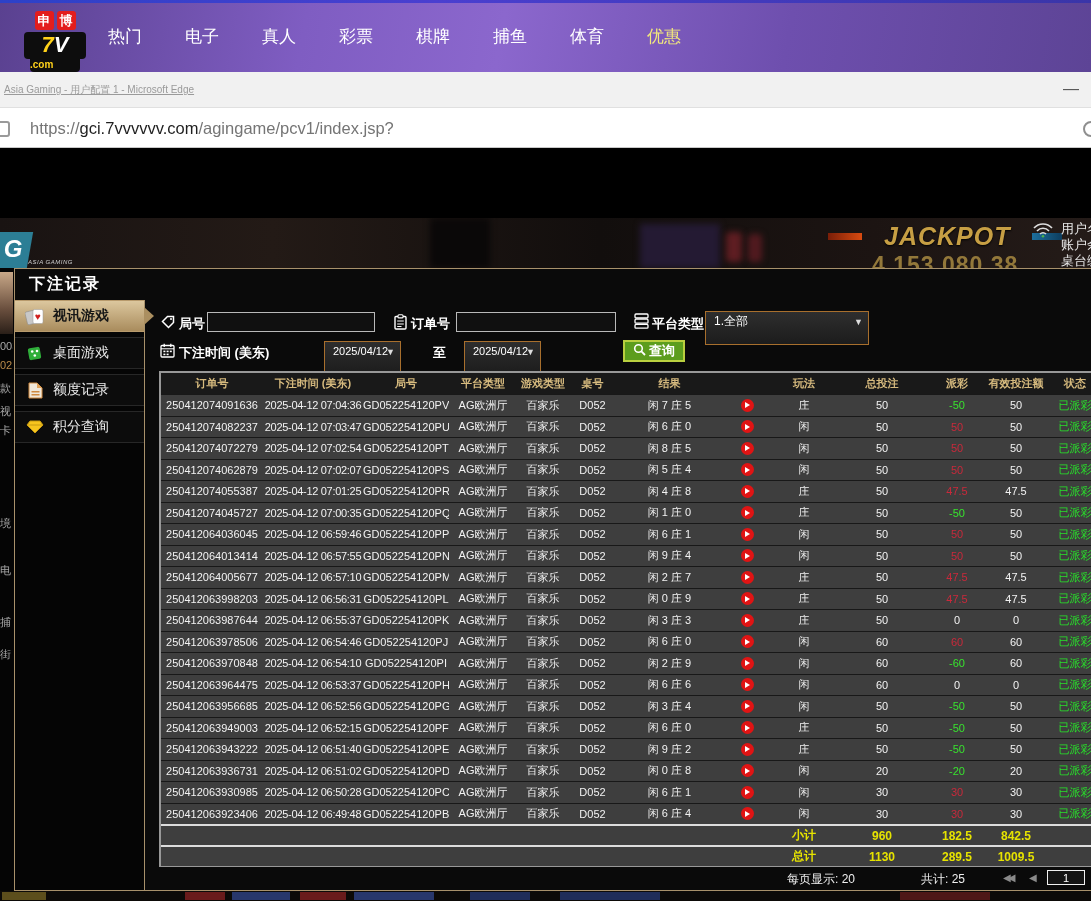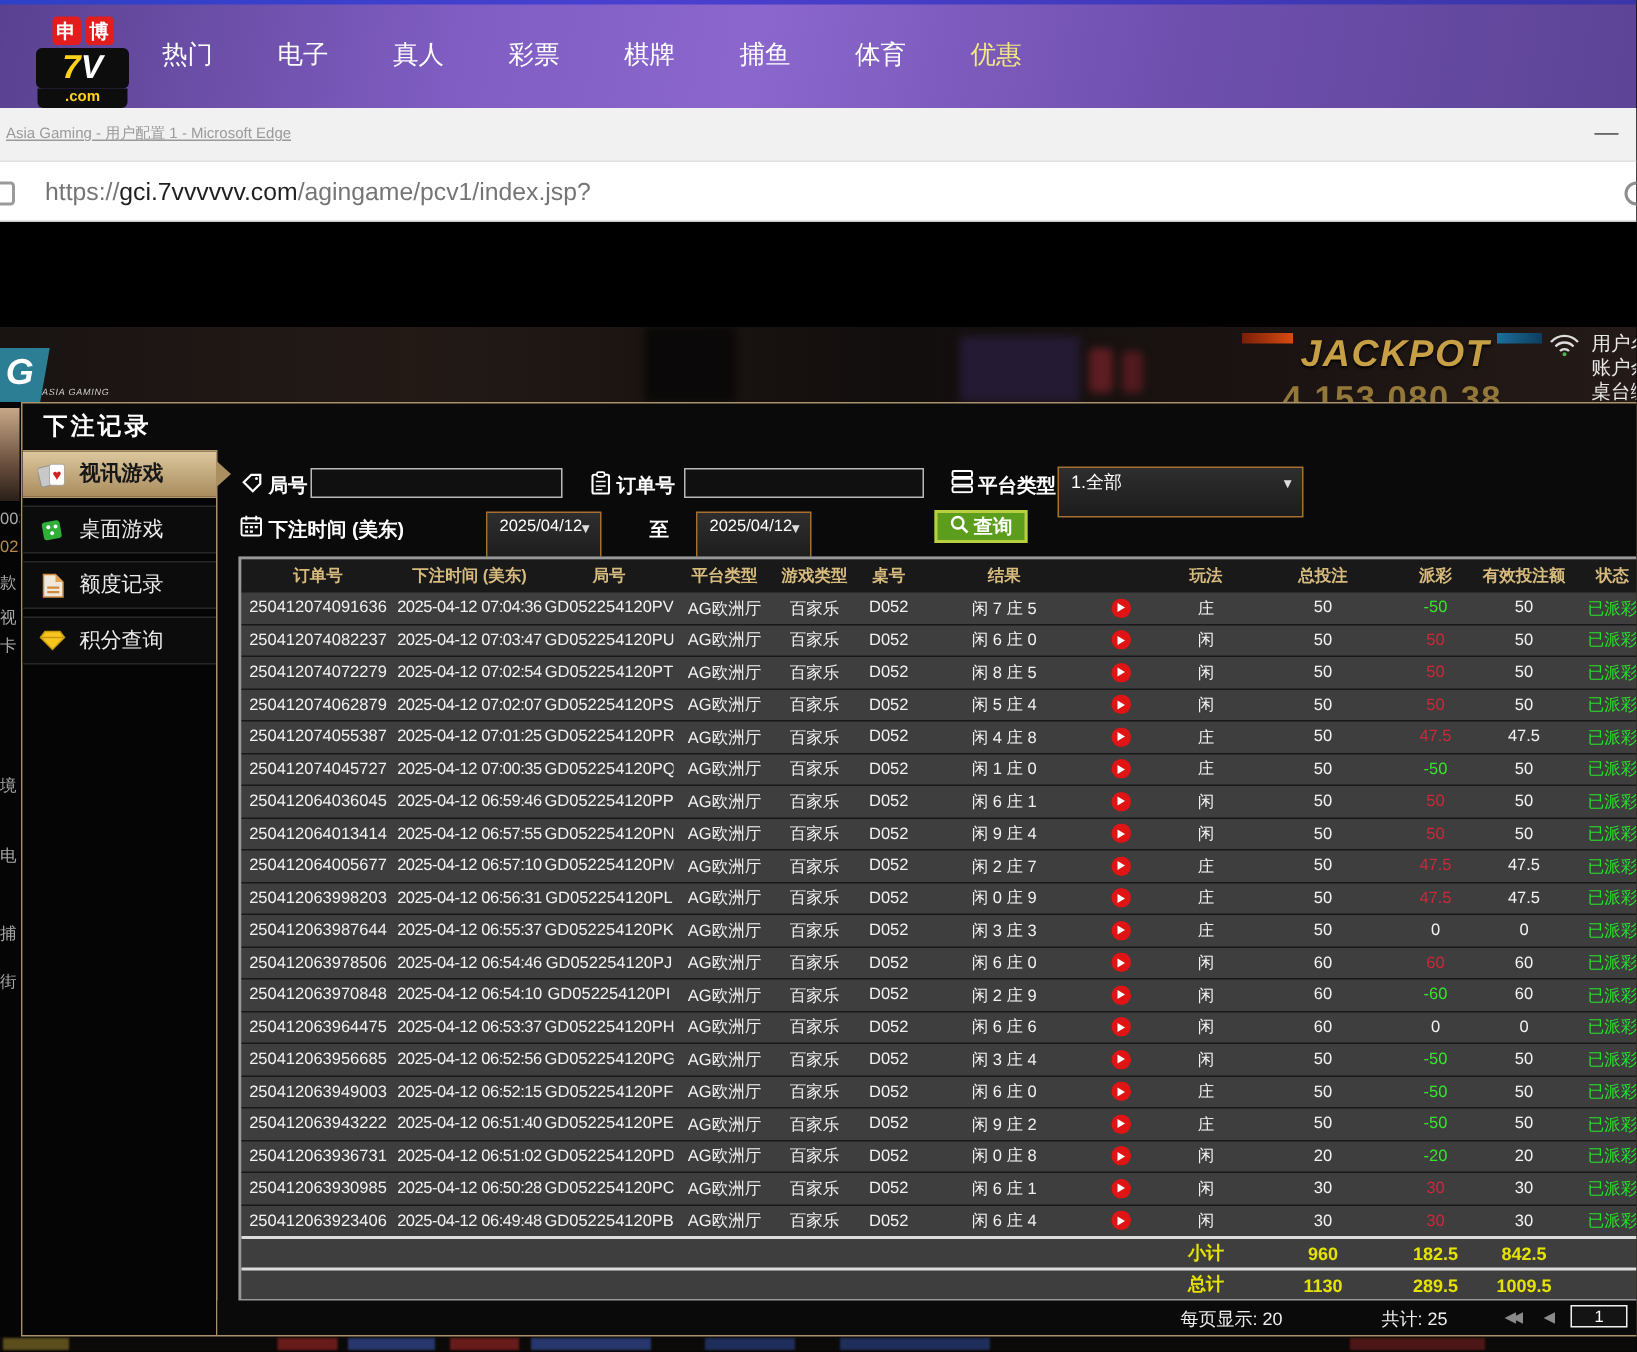--- a/index.html
+++ b/index.html
@@ -15,22 +15,22 @@
     background:linear-gradient(100deg,#5a4190,#7f5dc2 28%,#8b67cd 46%,#6e4fae 72%,#5d4496);}
   .topnav::before{content:"";position:absolute;top:0;left:0;right:0;height:3px;
     background:linear-gradient(90deg,#2c41c8,#4a3fd0 40%,#3a35a8);}
   .logo{position:absolute;left:24px;top:11px;width:62px;}
   .logo-badges{display:flex;gap:3px;justify-content:center;}
   .logo-badge{width:19px;height:19px;border-radius:3px;background:#e31d1d;color:#fff;
     font-size:13px;font-weight:bold;display:flex;align-items:center;justify-content:center;}
   .logo-brand{margin-top:2px;height:27px;background:#0d0d0d;border-radius:4px;text-align:center;
     font-style:italic;font-weight:bold;font-size:22px;line-height:26px;color:#fff;}
   .logo-brand .seven{color:#ffd21a;}
-  .logo-suffix{margin:0 auto;width:60px;background:#0d0d0d;color:#ffd21a;font-size:10px;
-    font-weight:bold;text-align:center;border-radius:0 0 4px 4px;height:13px;line-height:12px;}
+  .logo-suffix{margin:0 auto;width:50px;background:#0d0d0d;color:#ffd21a;font-size:10px;
+    font-weight:bold;text-align:left;border-radius:0 0 4px 4px;height:13px;line-height:12px;}
   .nav-items{position:absolute;left:107px;top:0;height:72px;display:flex;align-items:center;gap:41px;}
   .nav-item{font-size:17px;color:#fff;width:36px;text-align:center;cursor:pointer;white-space:nowrap;}
   .nav-item.active{color:#f2e87c;}
 
   
   .titlebar{position:absolute;top:72px;left:0;right:0;height:36px;background:#f1f1f1;border-bottom:1px solid #e0e0e0;}
   .titlebar-text{position:absolute;left:4px;top:0;line-height:36px;font-size:10px;color:#9a9a9a;white-space:nowrap;text-decoration:underline;}
   .minimize{position:absolute;right:12px;top:0;line-height:33px;font-size:16px;color:#555;cursor:pointer;}
   .addressbar{position:absolute;top:108px;left:0;right:0;height:40px;background:#fff;border-bottom:1px solid #c8c8c8;}
   .page-icon{position:absolute;left:-5px;top:13px;width:15px;height:16px;border:2px solid #9a9a9a;border-radius:3px;}
@@ -49,21 +49,21 @@
   .b3{left:748px;top:16px;width:14px;height:28px;background:#511a1f;border-radius:4px;}
   .b4{left:430px;top:0;width:60px;height:50px;background:#0a0808;}
   .ag-logo{position:absolute;left:-4px;top:14px;width:34px;height:36px;background:#2c7e95;transform:skewX(-10deg);}
   .ag-g{color:#fff;font-size:24px;font-style:italic;font-weight:bold;text-align:center;line-height:34px;transform:skewX(10deg);}
   .ag-name{position:absolute;left:28px;top:41px;font-size:6px;font-style:italic;color:#cfcfcf;letter-spacing:.5px;white-space:nowrap;}
   .bet-widget{position:absolute;left:62px;top:8px;width:97px;border:1px solid #2f8f2f;}
   .bet-widget-head{height:14px;background:#0e7c16;color:#fff;font-size:11px;font-weight:bold;text-align:center;line-height:14px;letter-spacing:2px;}
   .bet-widget-body{height:30px;background:rgba(8,14,8,.9);text-align:center;}
   .bet-number{font-size:24px;font-weight:900;color:#e02020;line-height:30px;}
   .jackpot{position:absolute;left:828px;top:4px;}
-  .jackpot-row{display:flex;align-items:flex-start;gap:5px;}
+  .jackpot-row{display:flex;align-items:center;gap:22px;}
   .jp-bar-left{width:34px;height:7px;background:linear-gradient(90deg,#7a1e08,#d84b10);}
   .jackpot-label{font-size:25px;font-weight:900;font-style:italic;color:#c79f44;text-shadow:0 1px 2px #000;letter-spacing:1px;}
   .jp-bar-right{width:30px;height:7px;background:linear-gradient(90deg,#1d6f9d,#0d3d5e);}
   .jackpot-value{text-align:center;font-size:23px;font-weight:900;color:#93783a;letter-spacing:1px;margin-top:1px;}
   .user-info{position:absolute;left:1032px;top:3px;display:flex;gap:7px;}
   .user-labels{font-size:13px;color:#e8e8e8;line-height:16px;white-space:nowrap;}
 
   
   .edge-frag{position:absolute;left:0;width:13px;overflow:hidden;font-size:11px;color:#a8a8a8;white-space:nowrap;}
   .edge-frag.amber{color:#b98a4a;}

